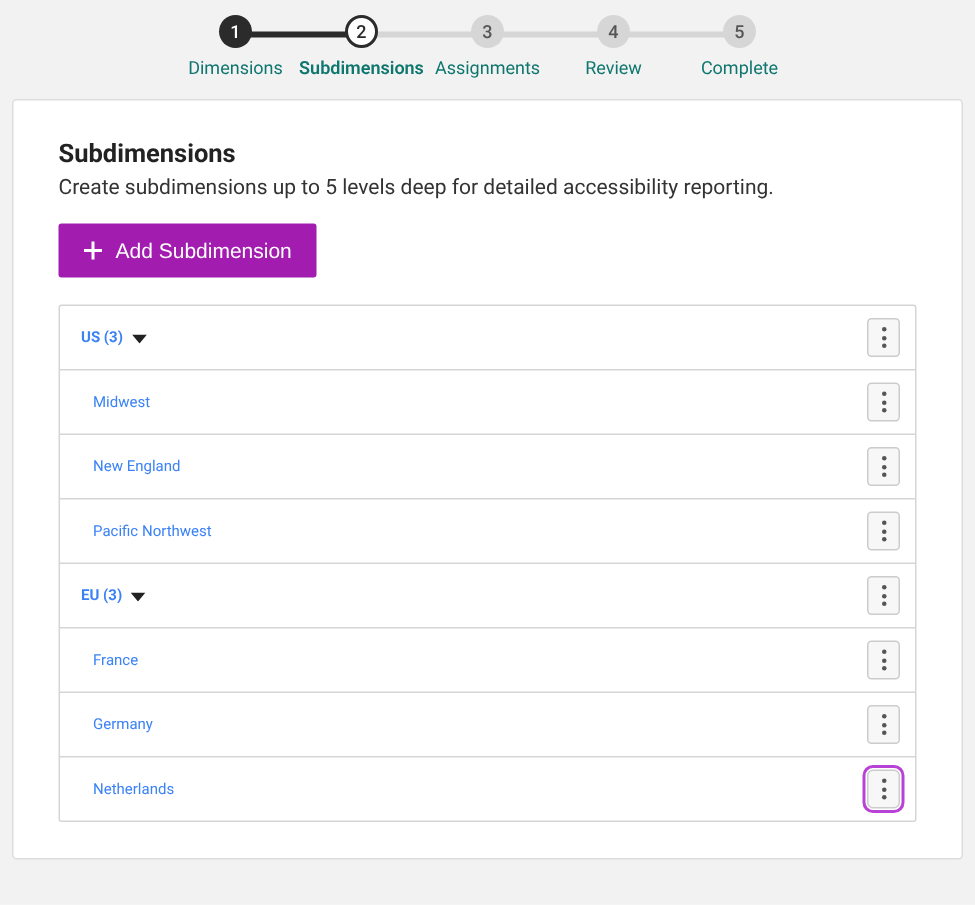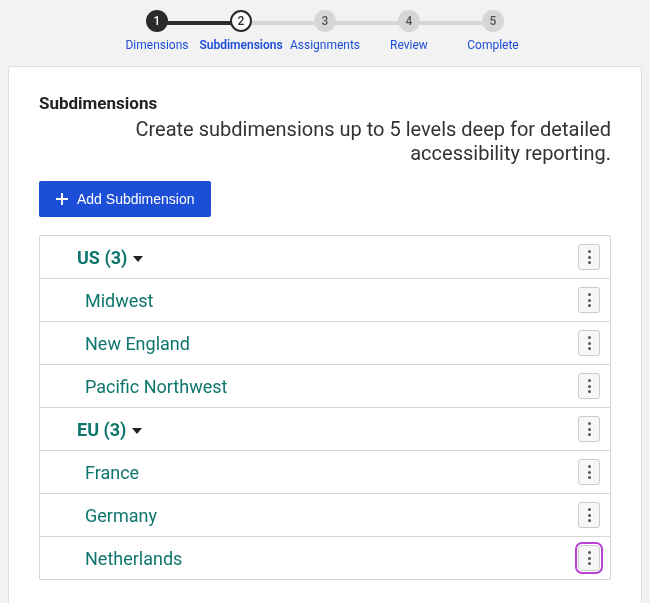--- a/index.html
+++ b/index.html
@@ -51,21 +51,21 @@
   }
   .step.current .step-circle {
     background: #fff;
     color: #2b2b2b;
     border: 2px solid #2b2b2b;
     width: 22px; height: 22px;
   }
   .step-label {
     margin-top: 6px;
     font-size: 12px;
-    color: #1d4ed8;
+    color: #0f766e;
   }
   .step.current .step-label { font-weight: 600; }
   .step-connector {
     position: absolute;
     top: 11px;
     left: 50%;
     width: 84px;
     height: 4px;
     background: #d6d6d6;
     border-radius: 2px;
@@ -104,27 +104,26 @@
   }
   .card-body {
     padding: 20px 30px 24px 30px;
   }
   .section-heading {
     font-size: 17px;
     font-weight: 700;
     margin: 6px 0 4px 0;
   }
   .section-sub {
-    font-size: 20px;
+    font-size: 14px;
     color: #333;
     margin: 4px 0 16px 0;
-    text-align: right;
   }
   .btn-primary {
-    background: #1d4ed8;
+    background: #a21caf;
     color: #fff;
     border: none;
     padding: 10px 16px;
     font-size: 14px;
     border-radius: 2px;
     display: inline-flex;
     align-items: center;
     gap: 8px;
     cursor: pointer;
   }
@@ -150,21 +149,21 @@
   }
   .row.child .row-label {
     padding-left: 8px;
     font-weight: 400;
   }
   .row-left {
     display: flex;
     align-items: center;
     gap: 6px;
   }
-  .row-label { font-size: 18px; color: #0f766e; margin-left: 23px; }
+  .row-label { font-size: 10px; color: #3b82f6; }
   .caret {
     display: inline-block;
   }
   .actions-btn {
     width: 22px; height: 26px;
     border: 1px solid #ccc;
     border-radius: 3px;
     background: #f7f7f7;
     display: flex;
     align-items: center;

